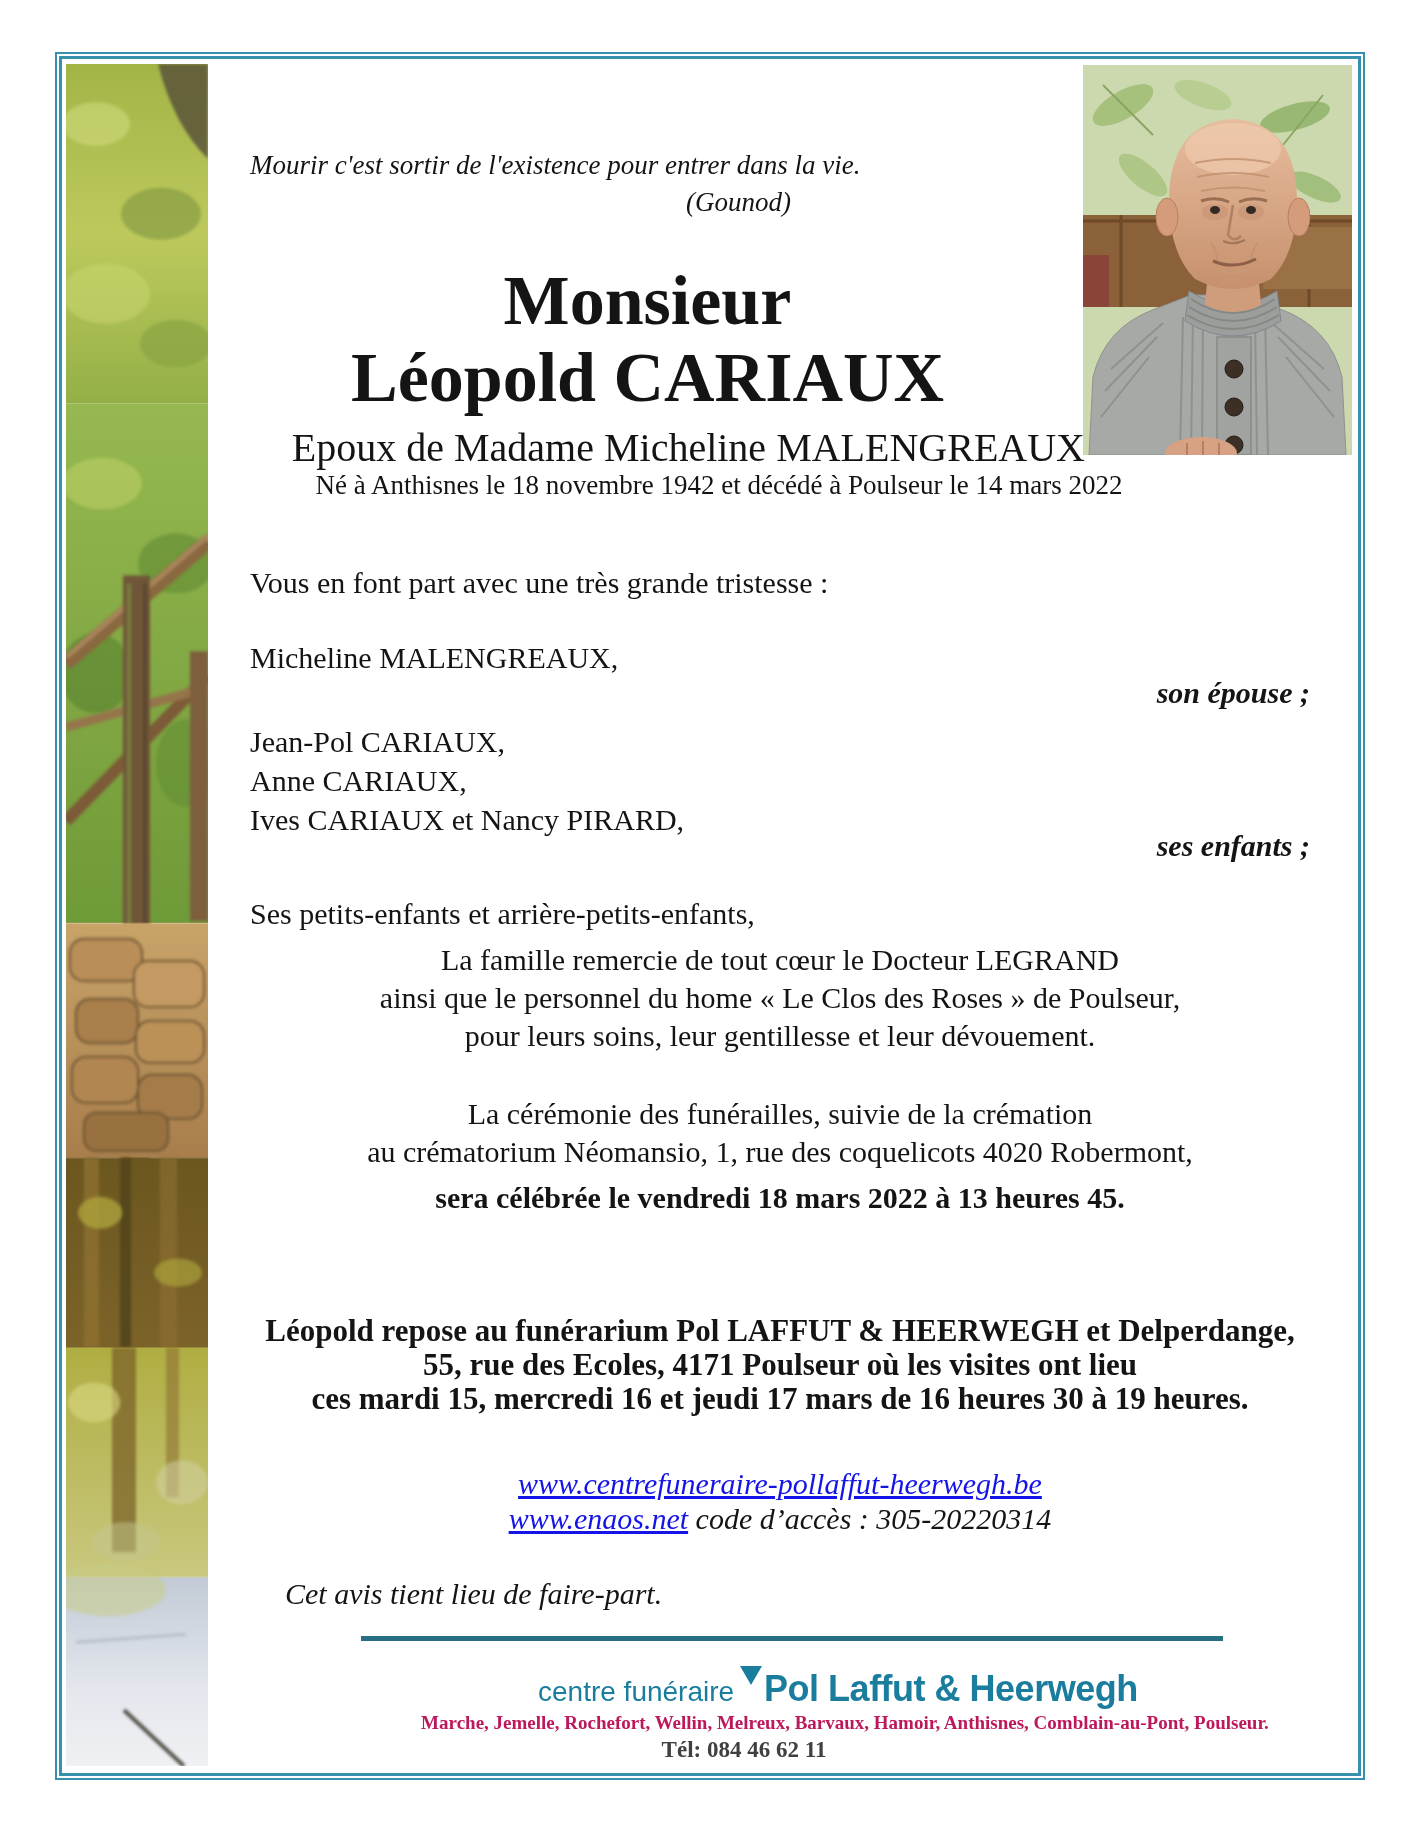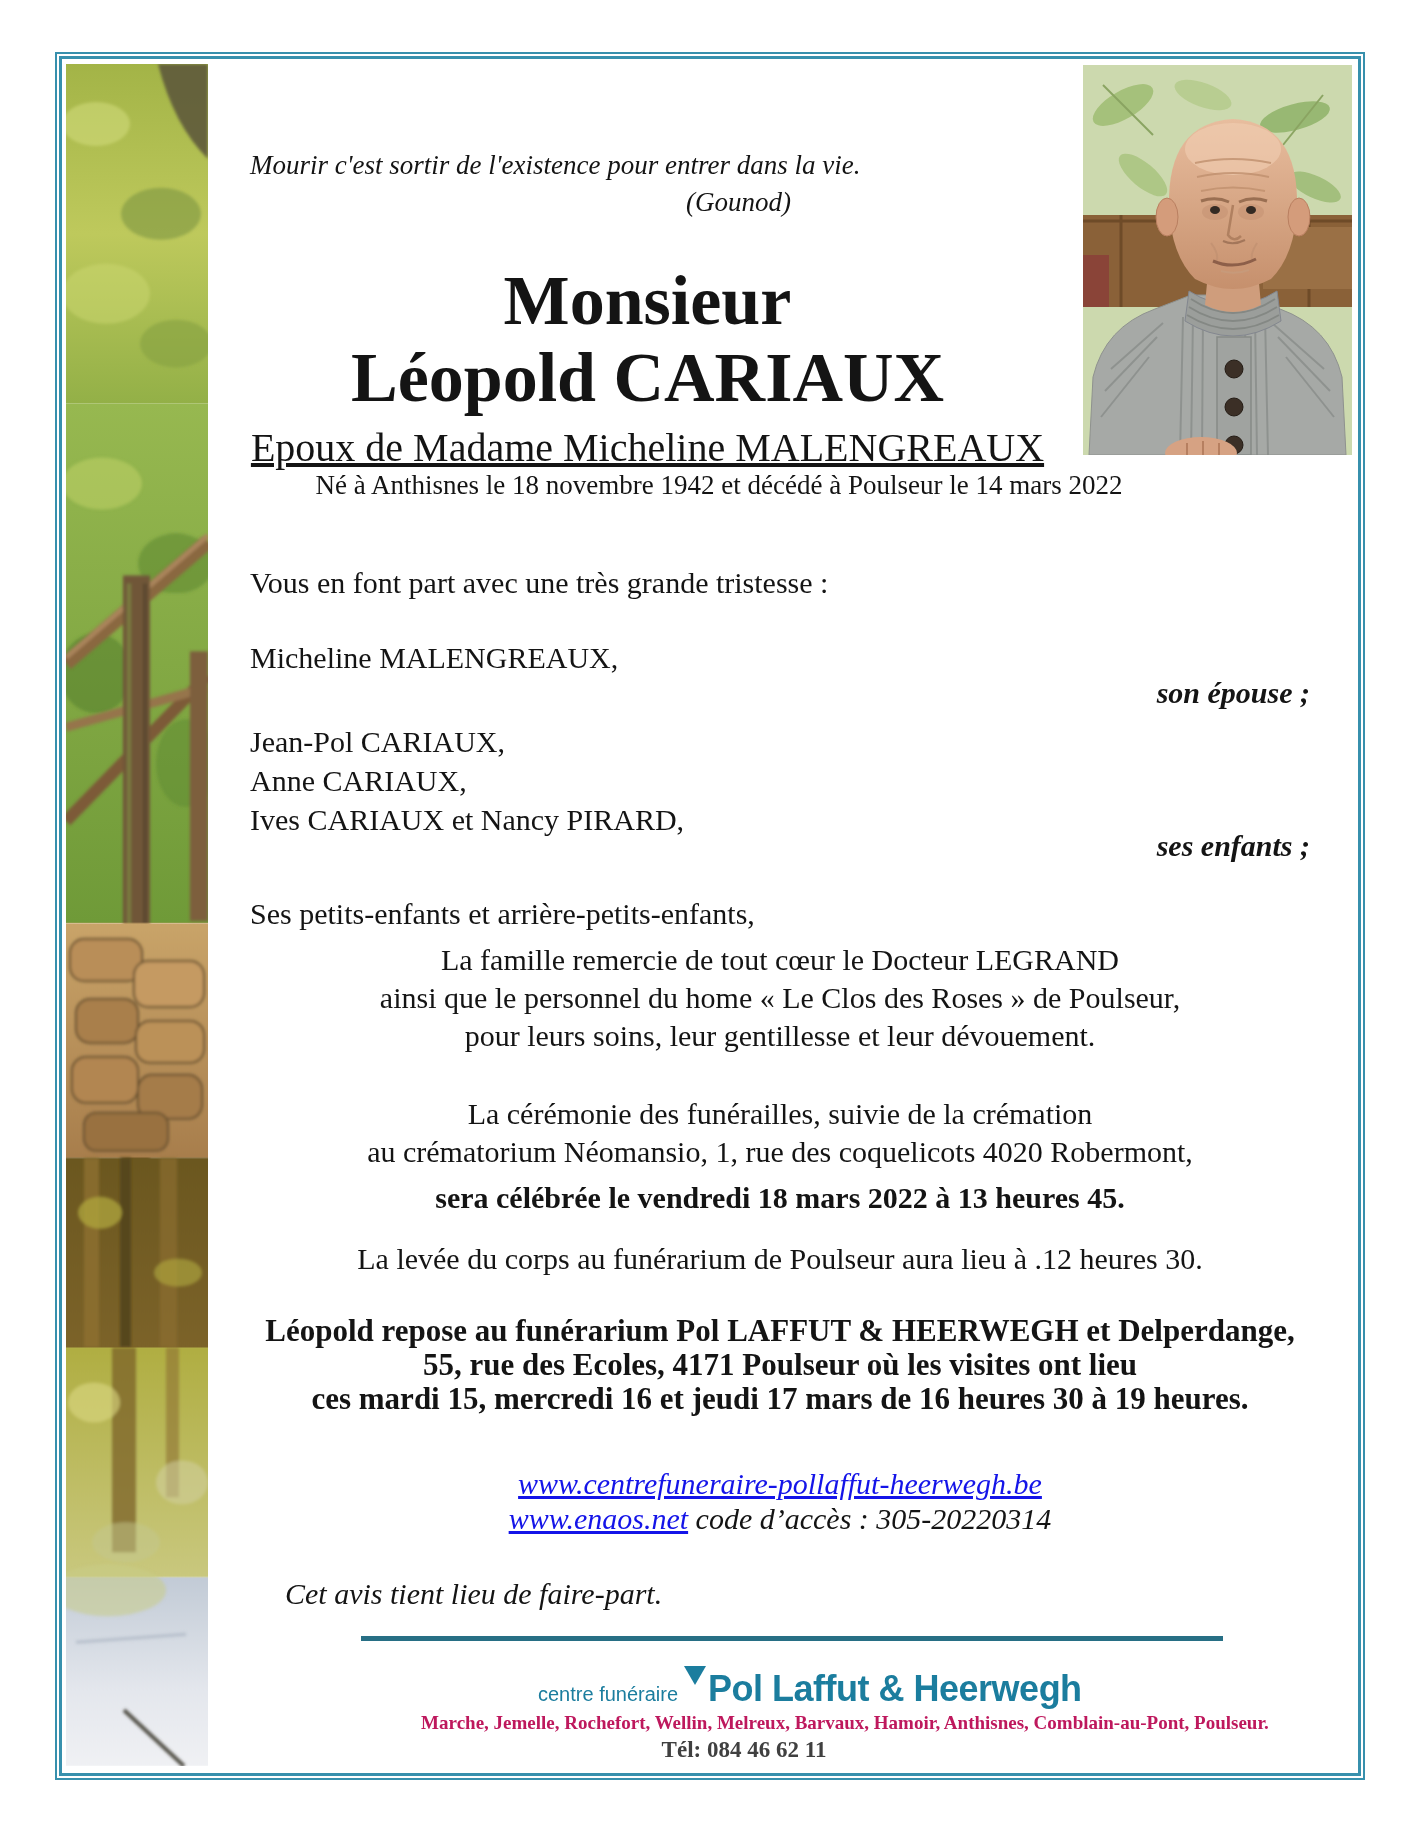--- a/index.html
+++ b/index.html
@@ -14,41 +14,41 @@
   
   .strip{left:66px;top:64px;width:142px;height:1702px;}
   .portrait{left:1083px;top:65px;width:269px;height:390px;}
   .strip svg,.portrait svg{display:block;width:100%;height:100%;}
 
   
   .quote{left:250px;top:150px;font-style:italic;font-size:27px;}
   .gounod{left:686px;top:187px;font-style:italic;font-size:27px;}
   .title-block{left:210px;top:262px;width:875px;text-align:center;
                font-weight:bold;font-size:70px;line-height:77px;}
-  .spouse-line{left:210px;top:424px;width:875px;text-align:center;font-size:40px;text-decoration:underline;}
+  .spouse-line{left:210px;top:424px;width:875px;text-align:right;font-size:40px;}
   .birth-death{left:210px;top:470px;width:1018px;text-align:center;font-size:27px;}
 
   .body-left{left:250px;font-size:30px;white-space:nowrap;text-align:right;}
   .role-line{left:210px;width:1100px;text-align:right;font-size:30px;
              font-weight:bold;font-style:italic;}
   .centered{left:210px;width:1140px;text-align:center;font-size:30px;}
   .thanks{top:941px;line-height:38px;}
   .ceremony{top:1095px;line-height:38px;}
   .bold{font-weight:bold;margin-top:8px;}
   .levee{top:1242px;}
   .repose{top:1314px;line-height:34px;font-weight:bold;font-size:31px;}
   .weblinks{top:1466px;line-height:35px;font-style:italic;}
   a.doc-link{color:#1414e8;text-decoration:underline;cursor:pointer;margin-top:12px;}
   .notice{left:285px;top:1577px;font-style:italic;font-size:30px;}
 
   
   .rule{left:361px;top:1636px;width:862px;height:5px;background:#276f85;}
   .brand-row{left:538px;top:1668px;display:flex;align-items:baseline;
              font-family:"Liberation Sans","DejaVu Sans",sans-serif;color:#1b7d9e;}
-  .brand-small{font-size:20px;text-align:center;}
+  .brand-small{font-size:28px;text-align:center;}
   .brand-tri{width:0;height:0;border-left:11px solid transparent;
              border-right:11px solid transparent;border-top:19px solid #1b7d9e;
              position:relative;top:-16px;margin:0 2px 0 6px;}
   .brand-name{font-size:36px;font-weight:bold;letter-spacing:-0.5px;}
   .locations{left:361px;top:1712px;width:968px;text-align:center;
              font-size:19px;font-weight:bold;color:#be185d;}
   .phone{left:244px;top:1737px;width:1000px;text-align:center;
          font-size:23px;font-weight:bold;color:#404040;}
 </style>
 </head>
@@ -272,21 +272,20 @@
     <div>ainsi que le personnel du home « Le Clos des Roses » de Poulseur,</div>
     <div>pour leurs soins, leur gentillesse et leur dévouement.</div>
   </div>
 
   <div class="abs centered ceremony">
     <div>La cérémonie des funérailles, suivie de la crémation</div>
     <div>au crématorium Néomansio, 1, rue des coquelicots 4020 Robermont,</div>
     <div class="bold">sera célébrée le vendredi 18 mars 2022 à 13 heures 45.</div>
   </div>
 
-  <div class="abs centered levee">La levée du corps au funérarium de Poulseur aura lieu à .12 heures 30.</div>
 
   <div class="abs centered repose">
     <div>Léopold repose au funérarium Pol LAFFUT &amp; HEERWEGH et Delperdange,</div>
     <div>55, rue des Ecoles, 4171 Poulseur où les visites ont lieu</div>
     <div>ces mardi 15, mercredi 16 et jeudi 17 mars de 16 heures 30 à 19 heures.</div>
   </div>
 
   <div class="abs centered weblinks">
     <div>
       <a class="doc-link">www.centrefuneraire-pollaffut-heerwegh.be</a>

